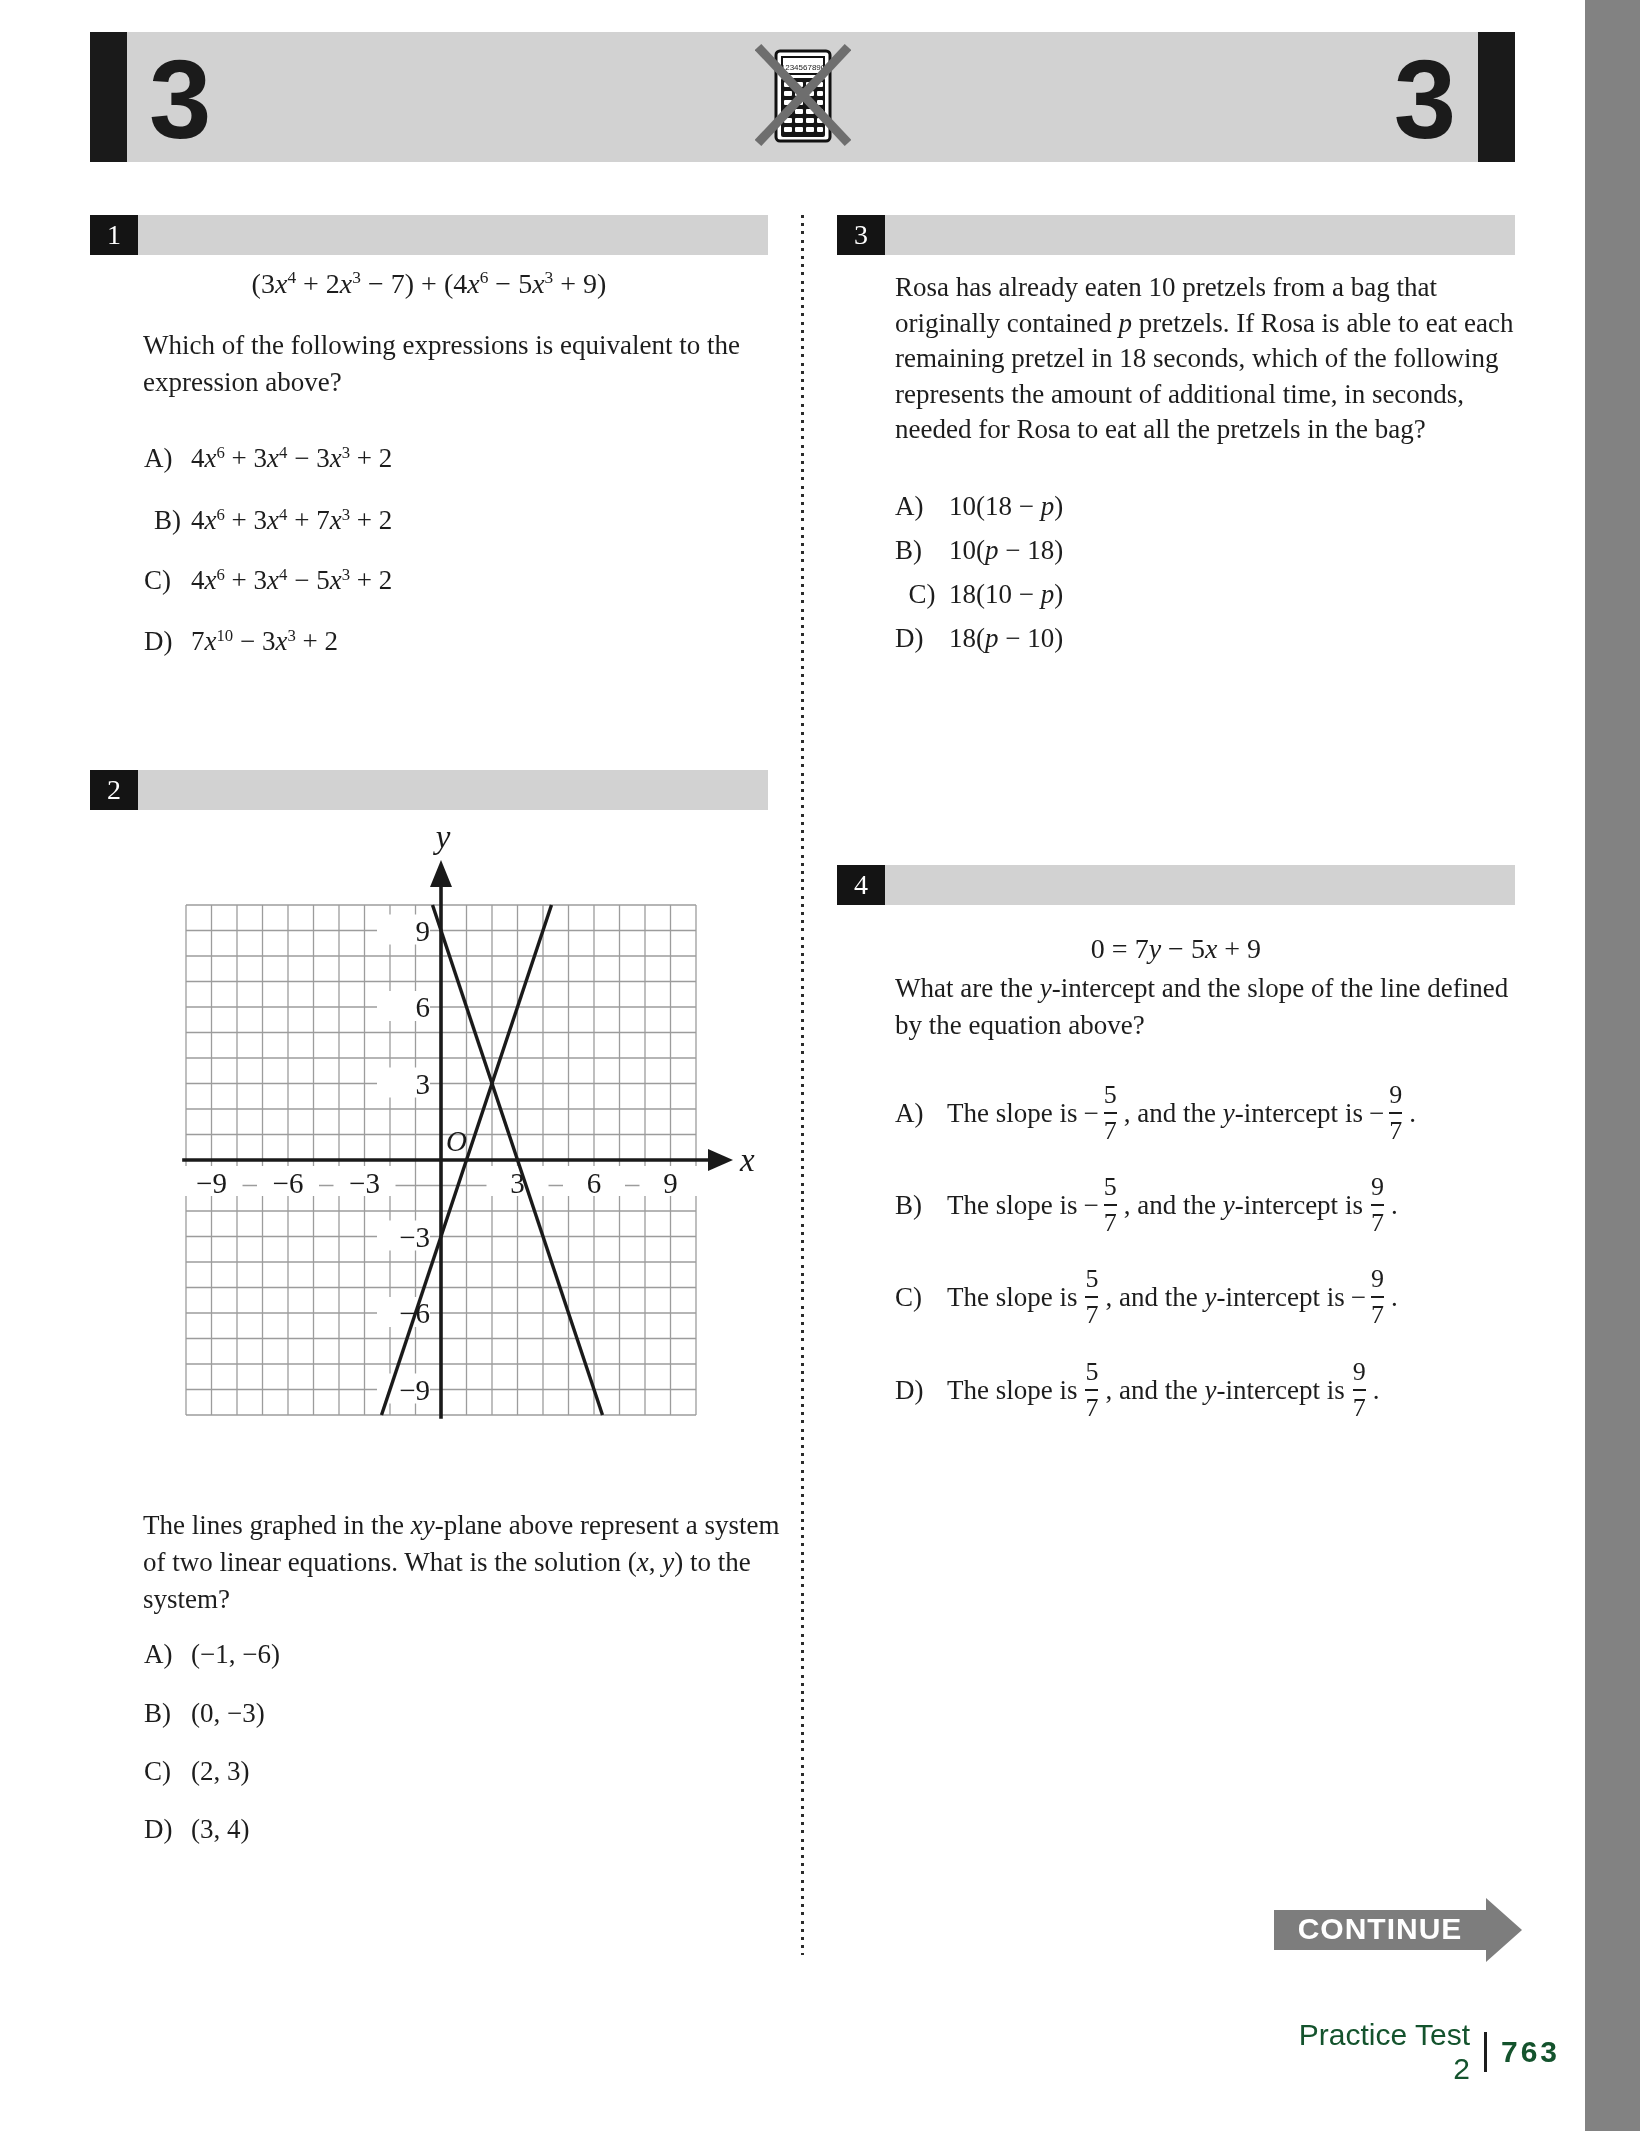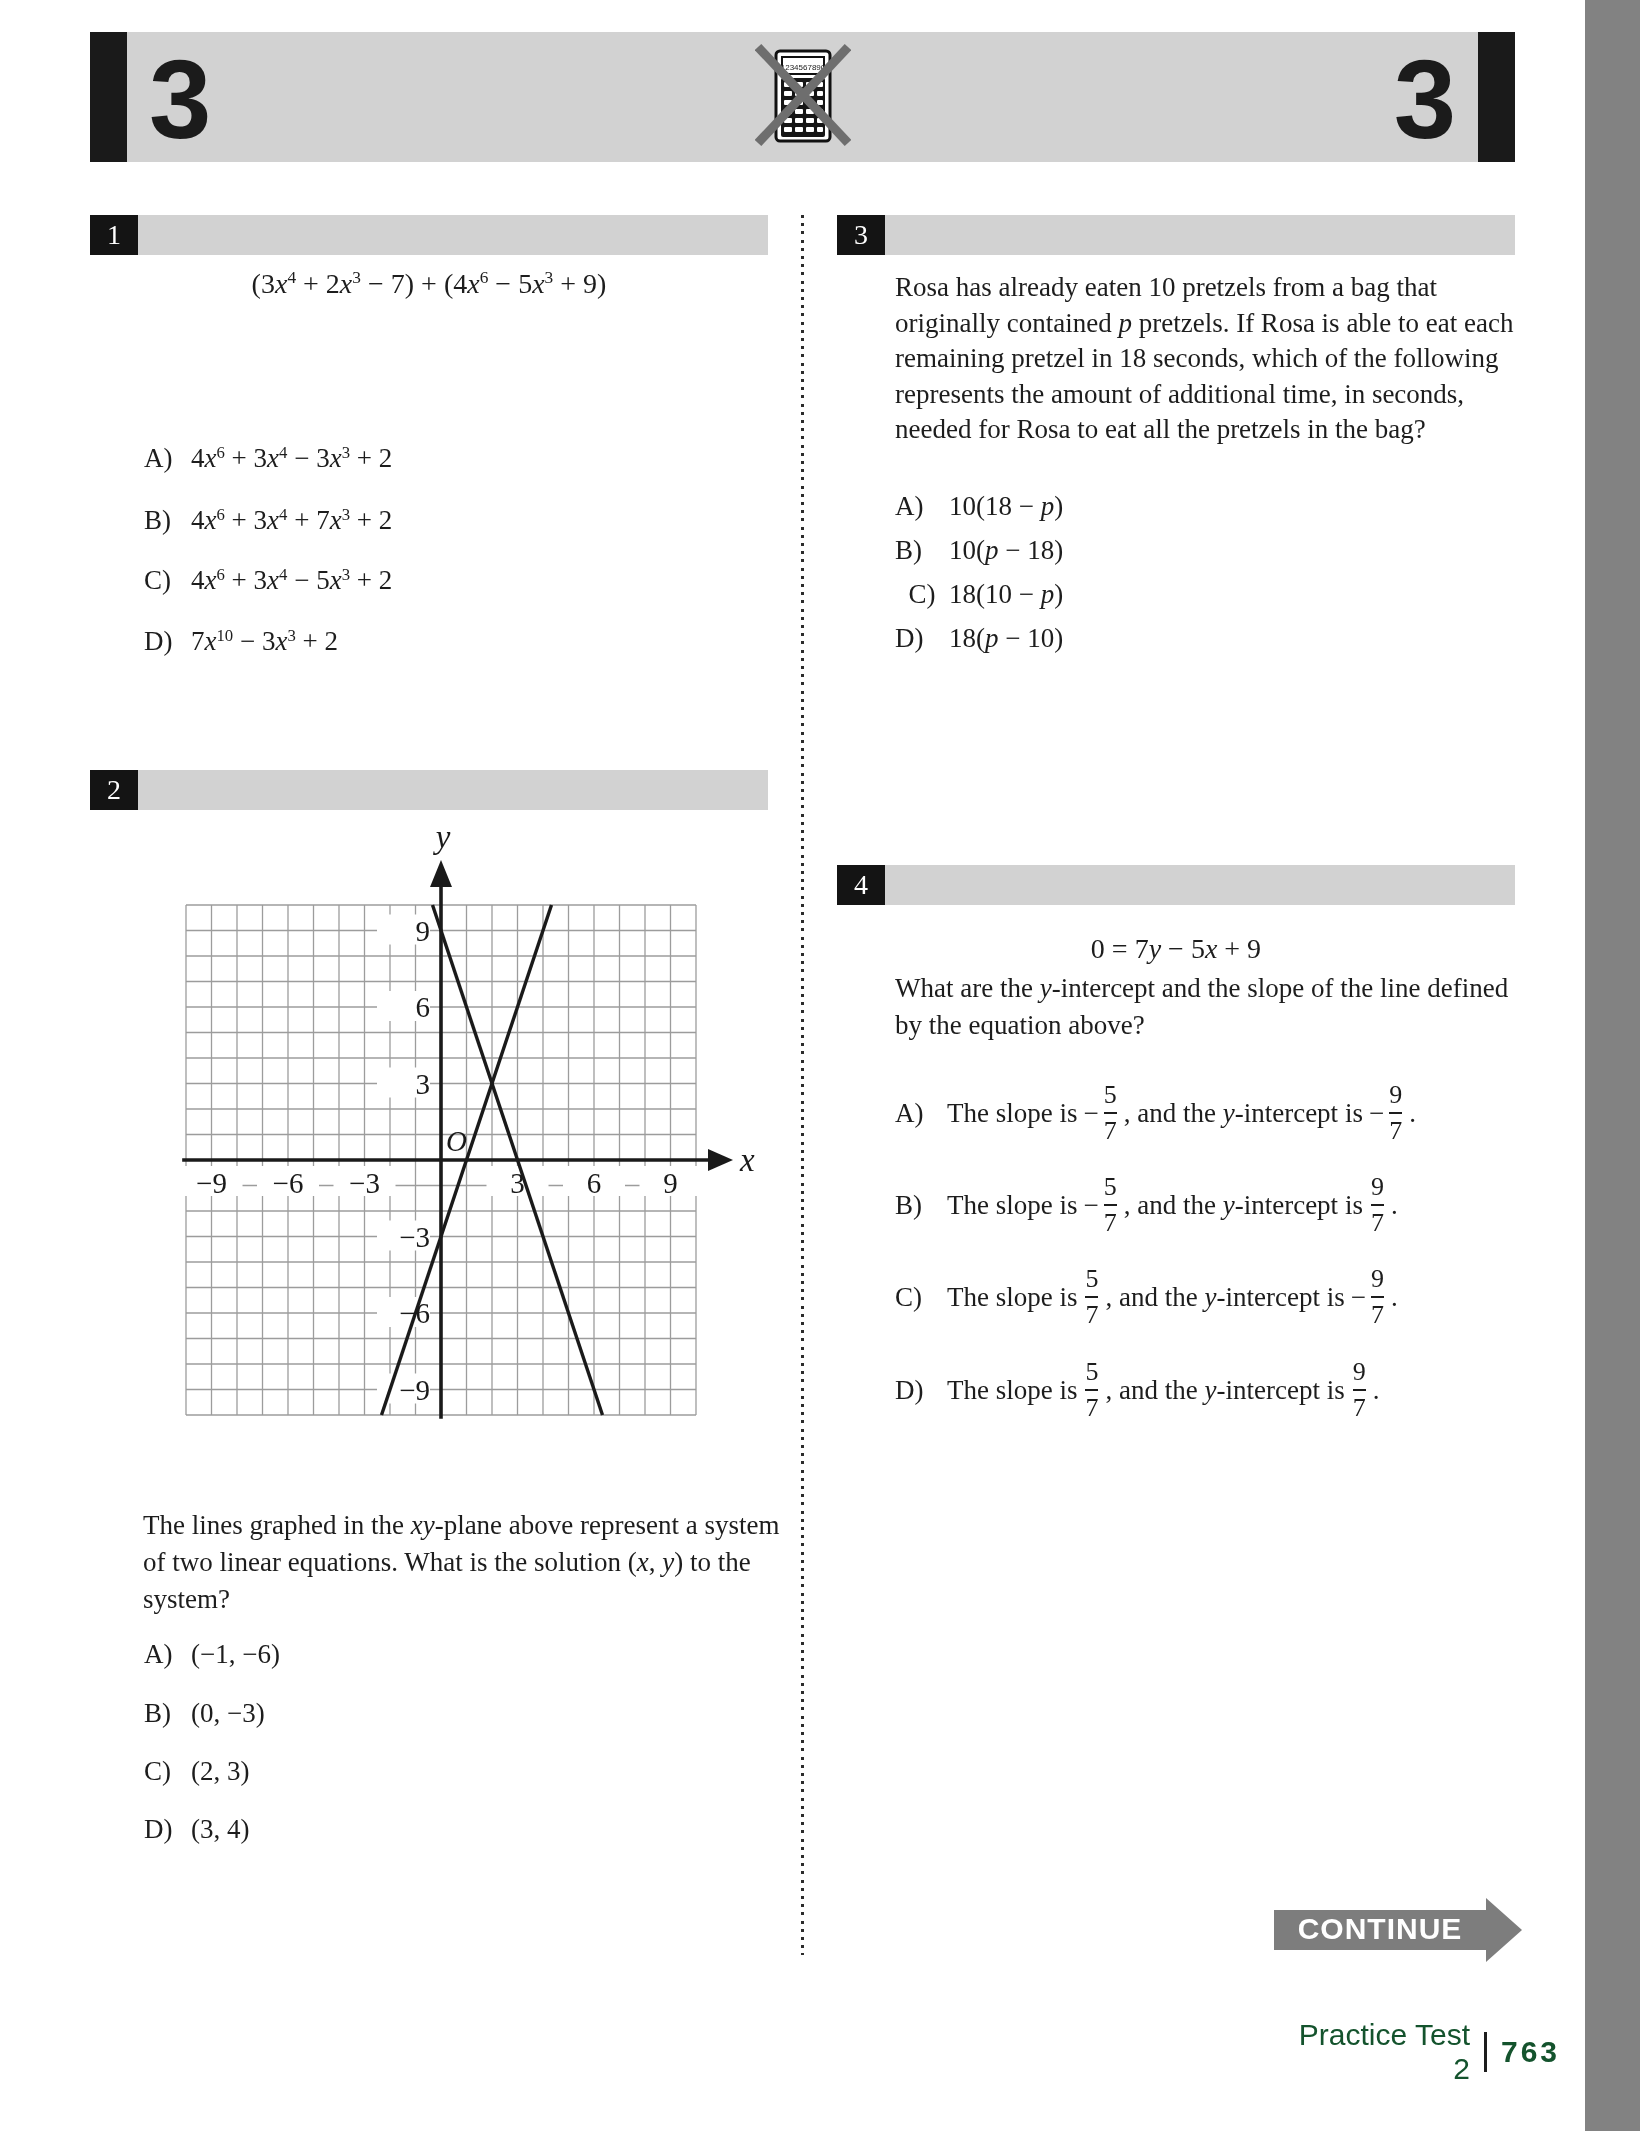--- a/index.html
+++ b/index.html
@@ -116,24 +116,25 @@
 </div>
 
 <div class="divider"></div>
 
 <div class="qblock" style="left:90px;top:215px;height:480px;">
   <div class="q-header">
     <div class="num-box">1</div>
     <div class="q-bar"></div>
   </div>
   <div class="centered-math" style="top:53px;">(3<i>x</i><sup>4</sup> + 2<i>x</i><sup>3</sup> − 7) + (4<i>x</i><sup>6</sup> − 5<i>x</i><sup>3</sup> + 9)</div>
+  <div class="prompt" style="left:53px;top:112px;width:645px;">Which of the following expressions is equivalent to the expression above?</div>
   <div class="opt" style="left:54px;top:225px;">
     <span class="letter">A)</span><span class="formula">4<i>x</i><sup>6</sup> + 3<i>x</i><sup>4</sup> − 3<i>x</i><sup>3</sup> + 2</span>
   </div>
-  <div class="opt" style="left:54px;top:287px;">
+  <div class="opt" style="left:54px;top:287px;text-align:center;">
     <span class="letter">B)</span><span class="formula">4<i>x</i><sup>6</sup> + 3<i>x</i><sup>4</sup> + 7<i>x</i><sup>3</sup> + 2</span>
   </div>
   <div class="opt" style="left:54px;top:347px;">
     <span class="letter">C)</span><span class="formula">4<i>x</i><sup>6</sup> + 3<i>x</i><sup>4</sup> − 5<i>x</i><sup>3</sup> + 2</span>
   </div>
   <div class="opt" style="left:54px;top:408px;">
     <span class="letter">D)</span><span class="formula">7<i>x</i><sup>10</sup> − 3<i>x</i><sup>3</sup> + 2</span>
   </div>
 </div>
 

